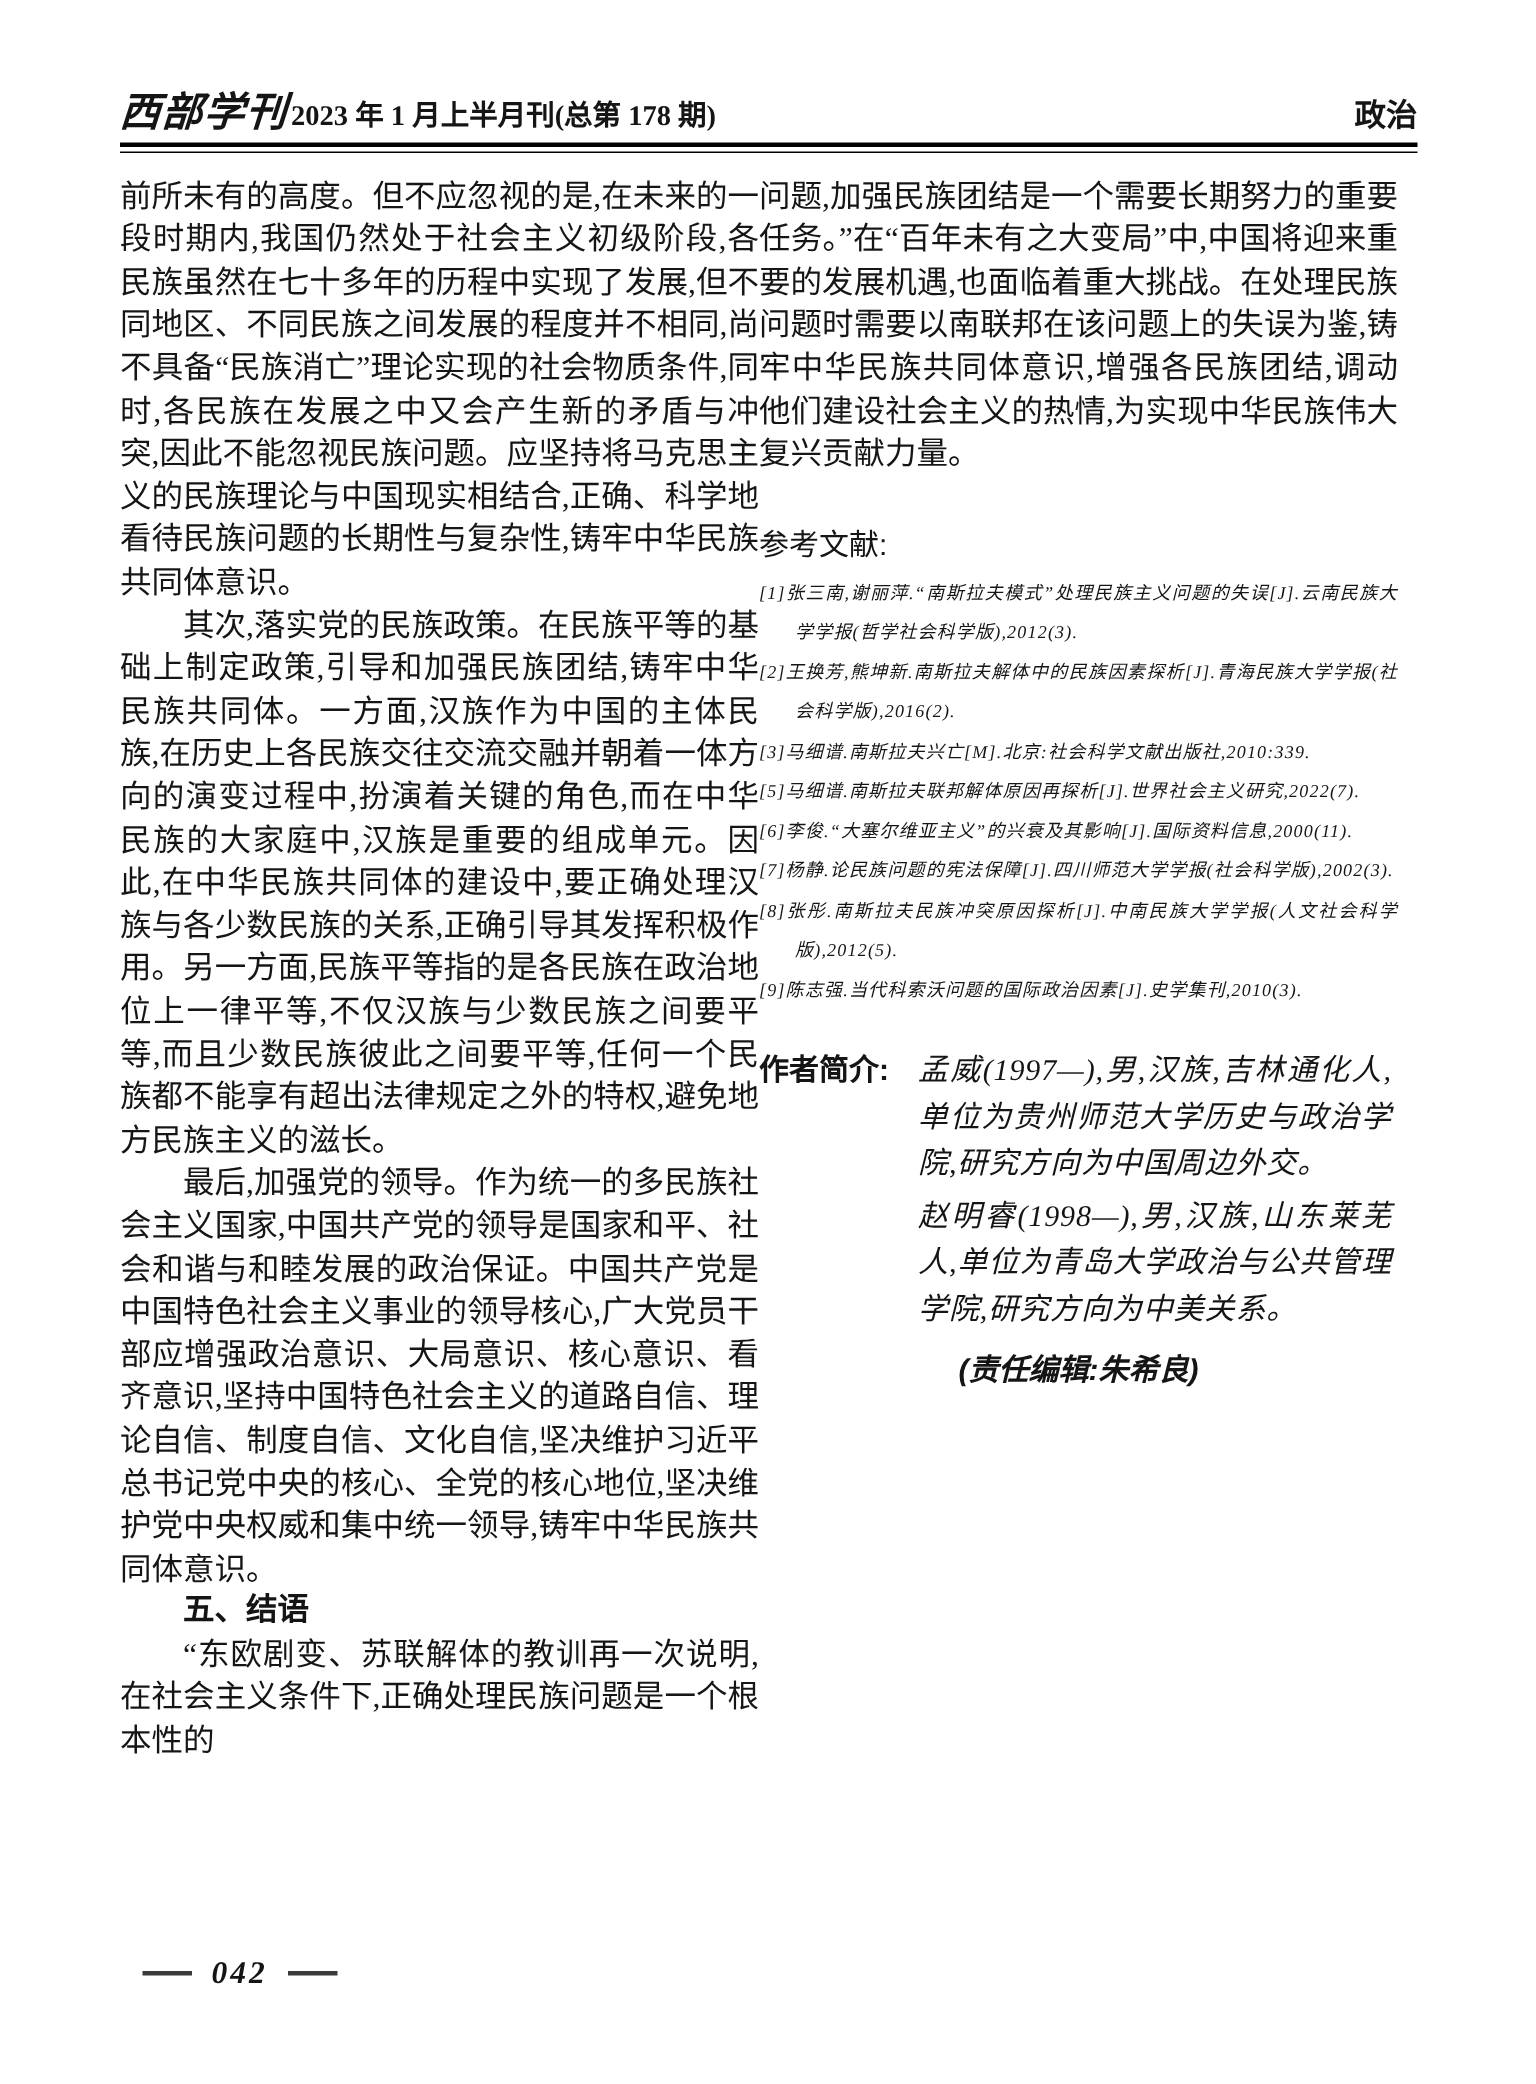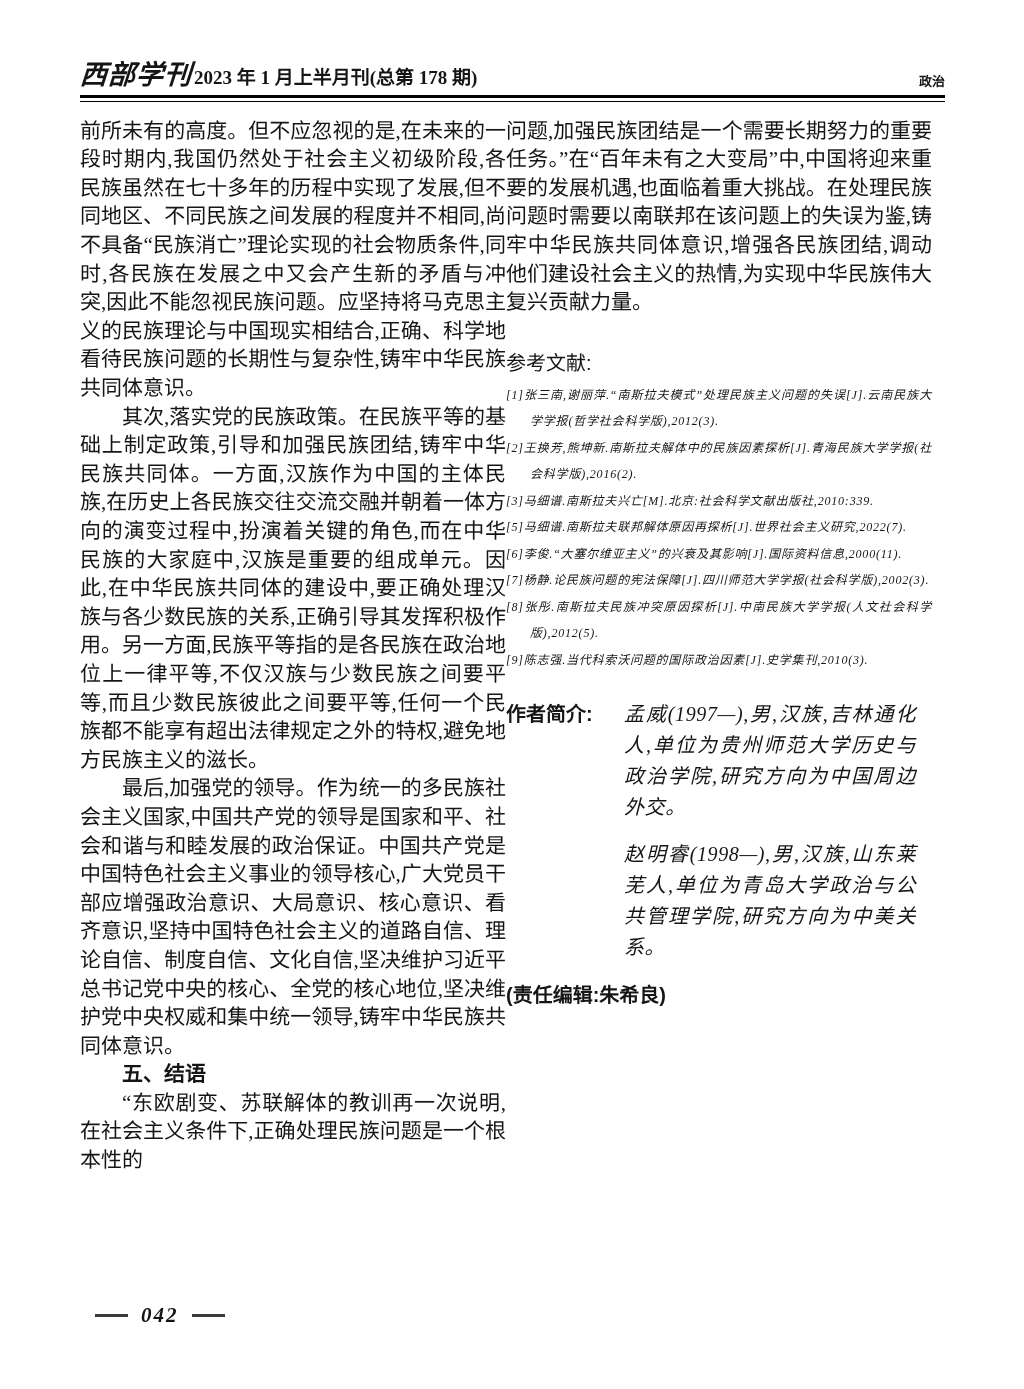--- a/index.html
+++ b/index.html
@@ -33,21 +33,21 @@
     letter-spacing: 1px;
     line-height: 1;
     padding-right: 2px;
   }
   .issue-info {
     font-size: 19px;
     font-weight: 700;
     line-height: 1.1;
   }
   .section-label {
-    font-size: 13px;
+    font-size: 21px;
     font-weight: 700;
     font-family: "Liberation Sans", "DejaVu Sans", sans-serif;
     line-height: 1.1;
   }
   .rule-a { height: 2.5px; background: #000; }
   .rule-b { height: 1.2px; background: #000; margin-top: 3px; }
 
   
   .columns { display: flex; margin-top: 15px; }
   .col { width: 426px; }
@@ -100,27 +100,28 @@
     letter-spacing: 0.6px;
   }
   .bio-label {
     position: absolute;
     left: 0; top: 0;
     font-style: normal;
     font-weight: 700;
     letter-spacing: 0;
     font-family: "Liberation Sans", "DejaVu Sans", sans-serif;
   }
-  .bio p { margin: 16px; text-align: justify; }
+  .bio p { margin: 4px; text-align: justify; }
   .editor {
     margin: 8px 0 0 0;
-    text-align: left;
+    text-align: center;
     font-size: 20px;
     font-weight: 700;
     font-family: "Liberation Sans", "DejaVu Sans", sans-serif;
+    font-style: italic;
   }
 
   
   .page-footer {
     position: absolute;
     left: 95px; top: 1303px;
     display: flex;
     align-items: center;
     gap: 13px;
   }

